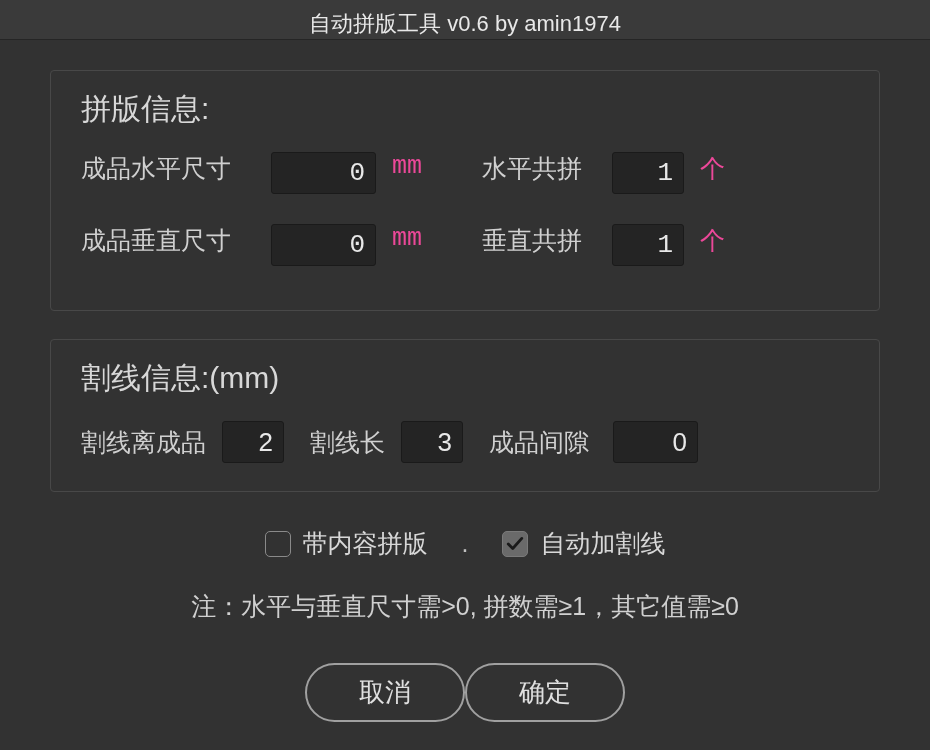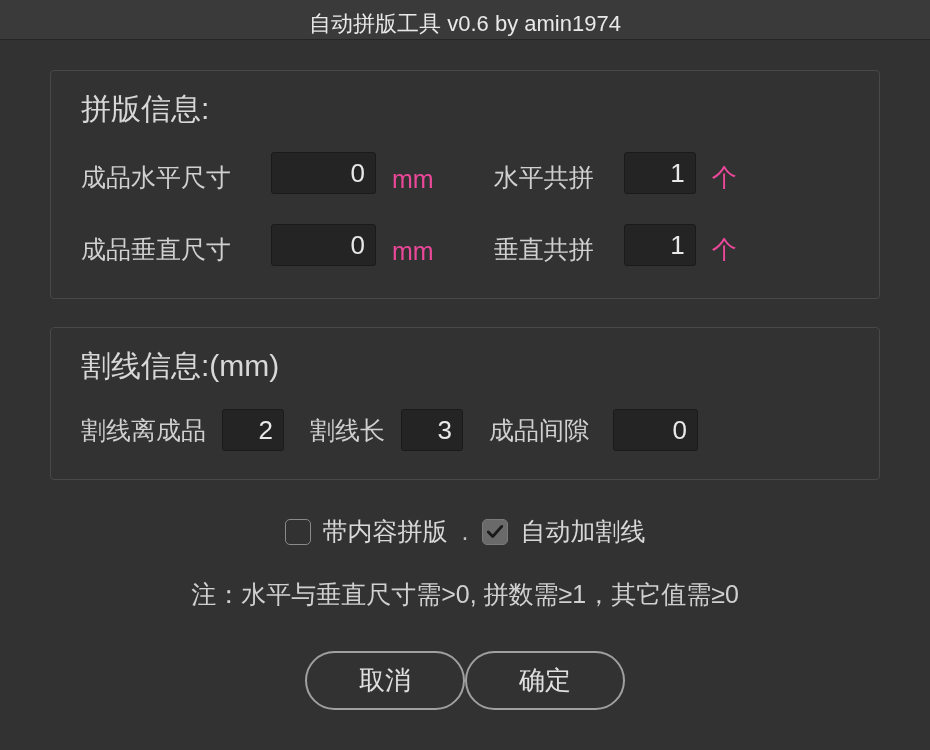--- a/index.html
+++ b/index.html
@@ -35,25 +35,26 @@
       margin-bottom: 28px;
       position: relative;
     }
     .group-title {
       font-size: 30px;
       color: #d8d8d8;
       margin-bottom: 22px;
     }
     .row {
       display: flex;
-      align-items: flex-end;
+      align-items: flex-start;
       margin-bottom: 30px;
+      font-family: Liberation Mono, monospace;
     }
     .row:last-child {
-      margin-bottom: 4px;
+      margin-bottom: 16px;
     }
     .label {
       font-size: 25px;
       color: #d0d0d0;
     }
     .input-num {
       background: #242424;
       border: 1px solid #1a1a1a;
       border-radius: 3px;
       color: #e8e8e8;
@@ -83,20 +84,21 @@
     .cutrow {
       display: flex;
       align-items: center;
       gap: 0;
     }
 
     .options-row {
       display: flex;
       align-items: center;
       justify-content: center;
+      gap: 20px;
       margin: 35px 0 30px 0;
     }
     .checkbox-wrap {
       display: flex;
       align-items: center;
       gap: 12px;
       cursor: pointer;
     }
     .checkbox {
       width: 26px;

